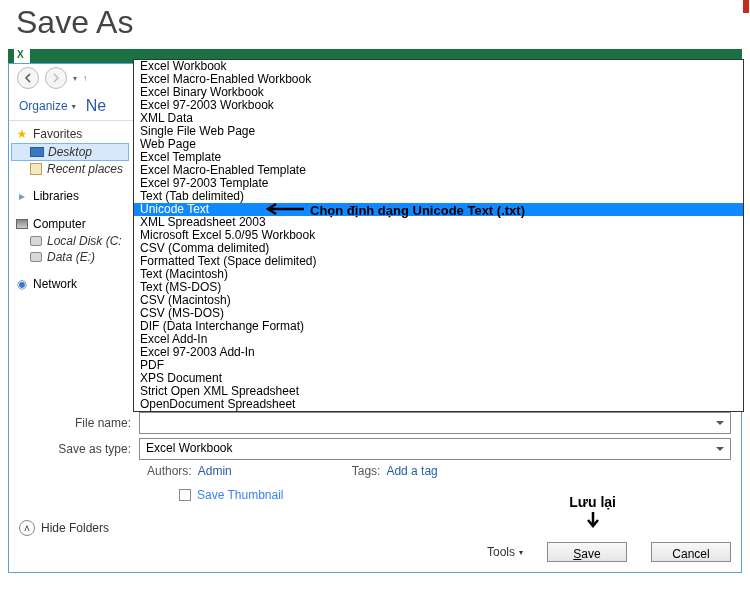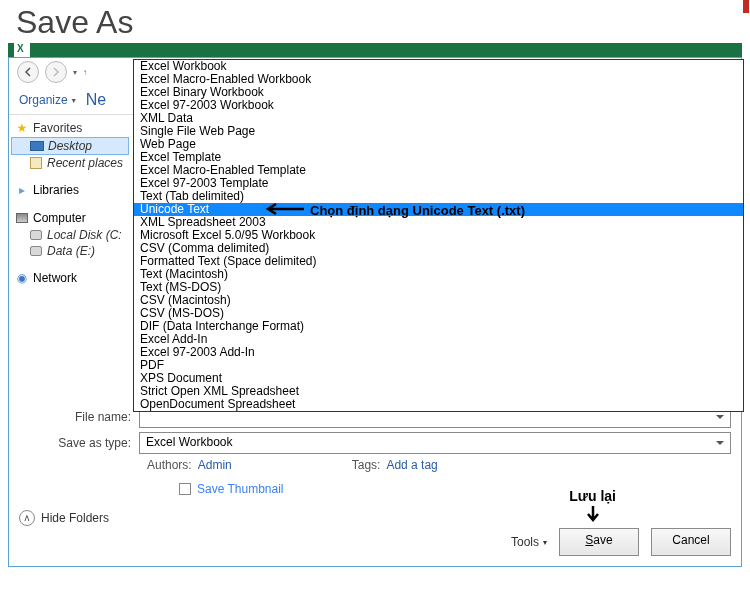--- a/index.html
+++ b/index.html
@@ -1,17 +1,17 @@
 <!DOCTYPE html>
 <html><head>
 <meta charset="utf-8">
 <style>
 * { margin: 0; padding: 0; box-sizing: border-box; font-family: "Segoe UI", Tahoma, sans-serif; }
 body { width: 750px; height: 591px; background: #fff; overflow: hidden; position: relative; }
-.title { font-size: 32px; font-weight: 300; color: #444; padding: 4px 16px 2px; }
+.title { font-size: 32px; font-weight: 300; color: #444; padding: 4px 16px 8px; }
 .excel-bar { background: #1a7243; height: 14px; margin: 0 8px; display: flex; align-items: center; padding-left: 6px; }
 .excel-icon { width: 16px; height: 14px; background: #fff; display: inline-block; position: relative; }
 .excel-icon::before { content: "X"; color: #1a7243; font-size: 10px; font-weight: bold; position: absolute; left: 3px; top: 0; }
 .dialog { border: 1px solid #5aa2d6; margin: 0 8px 8px; background: #fff; position: relative; height: 510px; }
 .nav-row { height: 28px; display: flex; align-items: center; padding: 4px 8px; gap: 6px; border-bottom: 0; }
 .nav-btn { width: 22px; height: 22px; border: 1px solid #bbb; border-radius: 50%; display: flex; align-items: center; justify-content: center; background: #f5f5f5; }
 .nav-btn svg { width: 10px; height: 10px; }
 .org-row { height: 28px; display: flex; align-items: center; padding: 2px 10px; gap: 10px; }
 .org-btn { color: #2a5ca8; font-size: 12px; display: flex; align-items: center; gap: 2px; }
 .org-btn::after { content: "▾"; font-size: 8px; color: #555; margin-left: 2px; }
@@ -36,24 +36,24 @@
 .combo { flex: 1; border: 1px solid #8a8a8a; background: #fff; height: 22px; font-size: 12px; padding: 2px 6px; position: relative; }
 .combo::after { content: ""; position: absolute; right: 6px; top: 8px; border: 4px solid transparent; border-top-color: #555; }
 .meta-row { display: flex; align-items: center; margin: 4px 0 4px 128px; gap: 120px; }
 .meta { font-size: 12px; color: #555; display: flex; gap: 6px; }
 .meta .val { color: #2a5ca8; }
 .chk-row { margin: 10px 0 0 160px; display: flex; align-items: center; gap: 6px; font-size: 12px; color: #3b82f6; }
 .chk { width: 12px; height: 12px; border: 1px solid #888; background: #fff; }
 .bottom { position: absolute; left: 10px; right: 10px; bottom: 10px; display: flex; align-items: center; justify-content: space-between; }
 .hide-btn { display: flex; align-items: center; gap: 6px; font-size: 12px; color: #333; }
 .hide-circ { width: 16px; height: 16px; border: 1px solid #888; border-radius: 50%; display: flex; align-items: center; justify-content: center; font-size: 10px; }
-.btn-row { display: flex; align-items: center; gap: 12px; margin-top: 48px; }
+.btn-row { display: flex; align-items: center; gap: 24px; margin-top: 48px; }
 .tools { font-size: 12px; color: #333; display: flex; gap: 4px; align-items: center; }
 .tools::after { content: "▾"; font-size: 8px; }
-.win-btn { min-width: 80px; height: 28px; border: 1px solid #8a8a8a; background: linear-gradient(#f8f8f8,#e6e6e6); font-size: 12px; text-align: center; line-height: 22px; padding: 0 0; }
+.win-btn { min-width: 80px; height: 20px; border: 1px solid #8a8a8a; background: linear-gradient(#f8f8f8,#e6e6e6); font-size: 12px; text-align: center; line-height: 22px; padding: 0 0; }
 .dropdown { position: absolute; top: 59px; left: 133px; width: 611px; border: 1px solid #333; background: #fff; z-index: 100; font-size: 12px; max-height: 380px; }
 .dd-item { padding: 0 6px; line-height: 13px; height: 13px; white-space: nowrap; cursor: default; }
 .dd-item.hl { background: #1088ff; color: #fff; position: relative; }
 .annot { position: absolute; left: 130px; top: -1px; color: #000; font-size: 13px; font-weight: bold; display: flex; align-items: center; gap: 6px; pointer-events: none; }
 .annot-arrow svg { width: 40px; height: 14px; }
 .annot-save { position: absolute; bottom: 42px; right: 125px; font-weight: bold; font-size: 14px; text-align: center; pointer-events: none; }
 .annot-save svg { width: 20px; height: 20px; display: block; margin: 0 auto; }
 .red-stripe { position: absolute; top: 0; right: 1px; width: 6px; height: 13px; background: #c42b1c; }
 .chev { font-size: 8px; color: #666; }
 </style>

